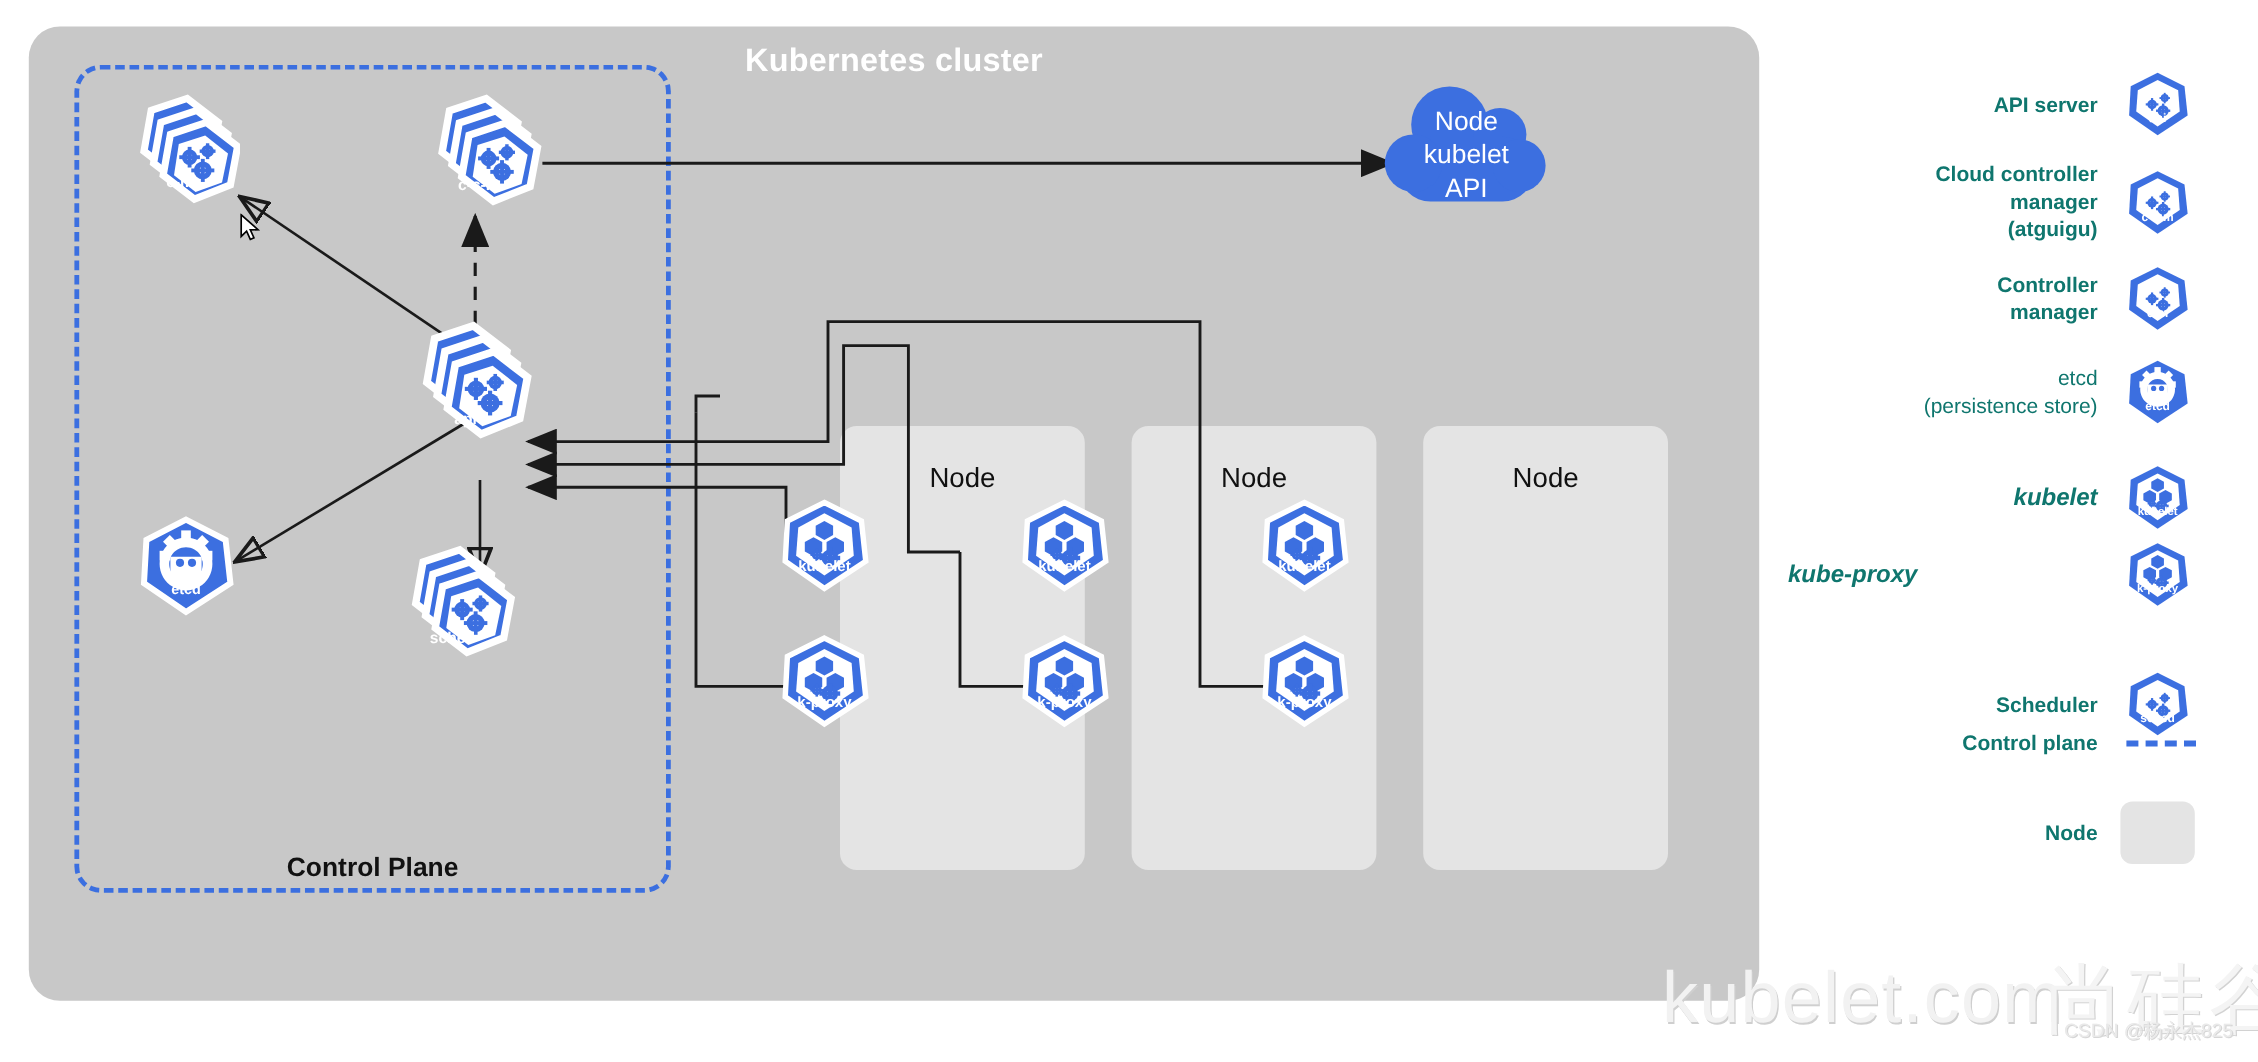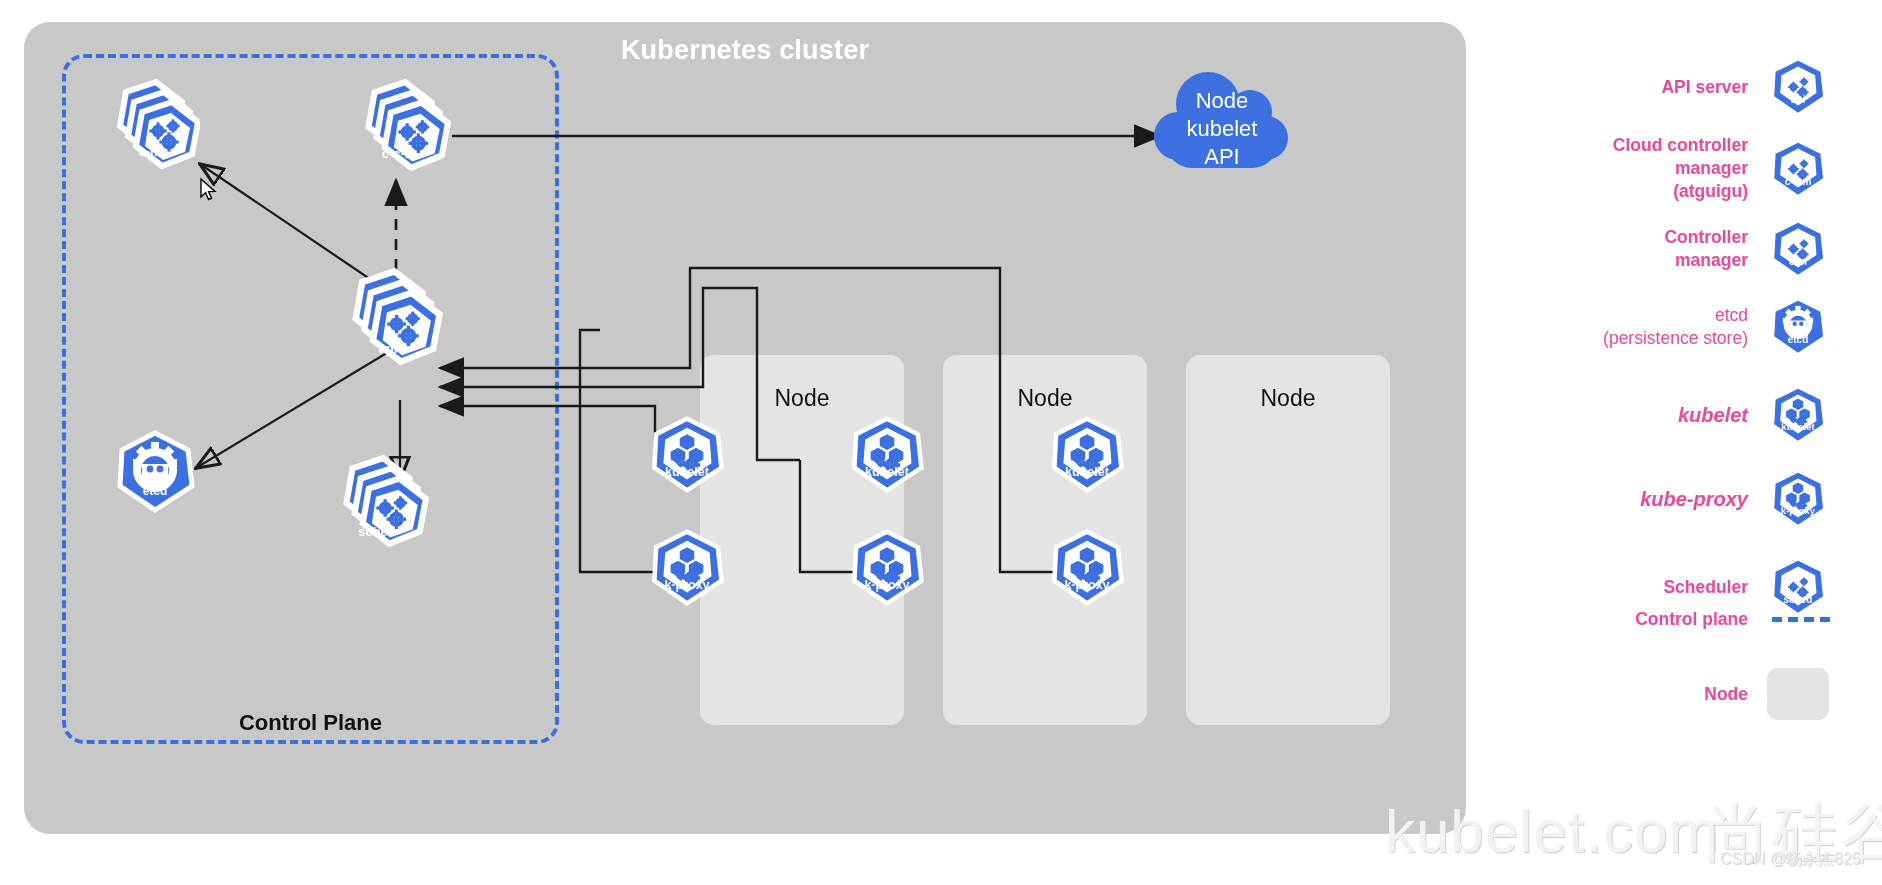--- a/index.html
+++ b/index.html
@@ -62,21 +62,21 @@
   
   #wires{position:absolute;left:0;top:0;width:1882px;height:885px;pointer-events:none;}
 
   
   .legend{position:absolute;left:1490px;top:30px;width:392px;height:855px;}
   .leg-row{
     position:absolute;display:flex;align-items:center;justify-content:flex-end;
     width:340px;
   }
   .leg-label{
-    text-align:right;color:#ec4899;font-size:17.5px;line-height:23px;
+    text-align:right;color:#0f766e;font-size:17.5px;line-height:23px;
     font-weight:600;padding-right:18px;
   }
   .leg-label.thin{font-weight:400;}
   .leg-label.ital{font-style:italic;font-weight:700;font-size:20px;}
   .leg-ico{width:64px;display:flex;justify-content:center;}
   .leg-dash{
     width:78px;height:0;border-top:5px dashed #3b6fe0;margin-left:6px;
   }
   .leg-node-swatch{
     width:62px;height:52px;background:#e4e4e4;border-radius:10px;
@@ -588,21 +588,21 @@
                 <circle cx="36" cy="51" r="1.7" fill="#ffffff"></circle>
               <rect x="34.9" y="45.4" width="2.2" height="11.2"></rect>
                 <rect x="30.4" y="49.9" width="11.2" height="2.2"></rect>
             </g>
           </svg>
           <div class="hexlabel" style="top:35px;font-size:9.5px;">kubelet</div>
         </div>
       </div>
     </div>
 
-    <div class="leg-row" style="top:440px;">
+    <div class="leg-row" style="top:420px;justify-content:space-between;">
       <div class="leg-label ital">kube-proxy</div>
       <div class="leg-ico">
         <div class="hex">
           <svg width="60" height="58" viewBox="0 0 86 88">
             <polygon points="43,4 77,21 81,58 43,83 7,58 9,21" fill="#3c6fe0"></polygon>
             <polygon points="43,13 69,26 71,53 43,72 16,53 18,26" fill="#ffffff"></polygon>
             <g fill="#3c6fe0">
               <path d="M43,19 l8,4.4 v8.6 l-8,4.4 l-8,-4.4 v-8.6 z"></path>
               <path d="M33,34 l8,4.4 v8.6 l-8,4.4 l-8,-4.4 v-8.6 z"></path>
               <path d="M53,34 l8,4.4 v8.6 l-8,4.4 l-8,-4.4 v-8.6 z"></path>

